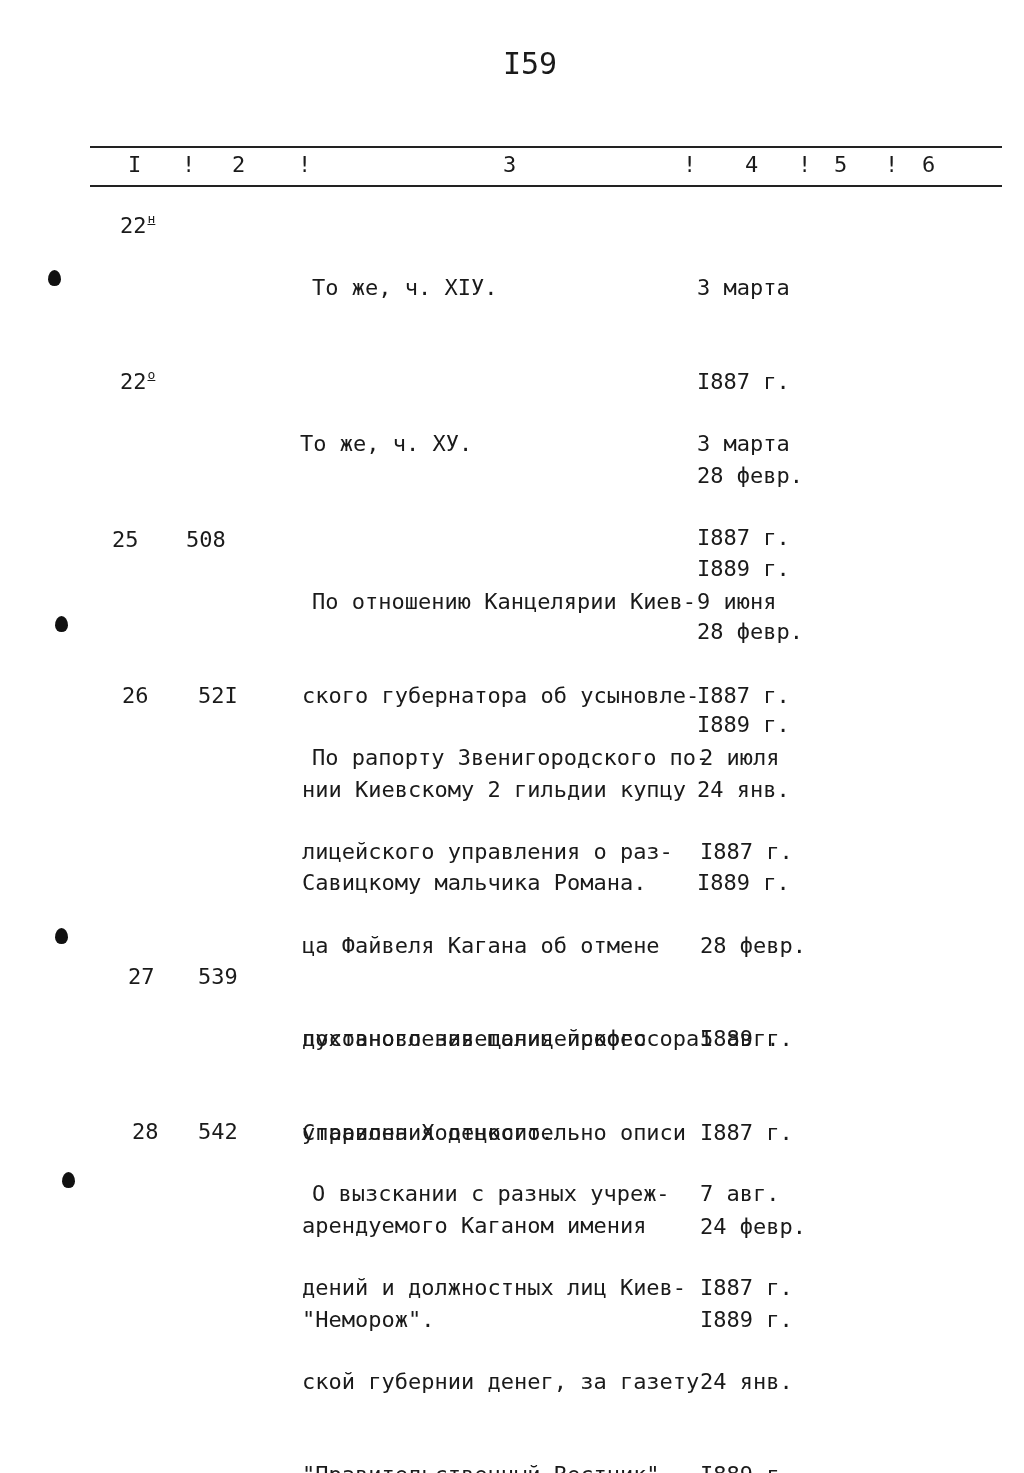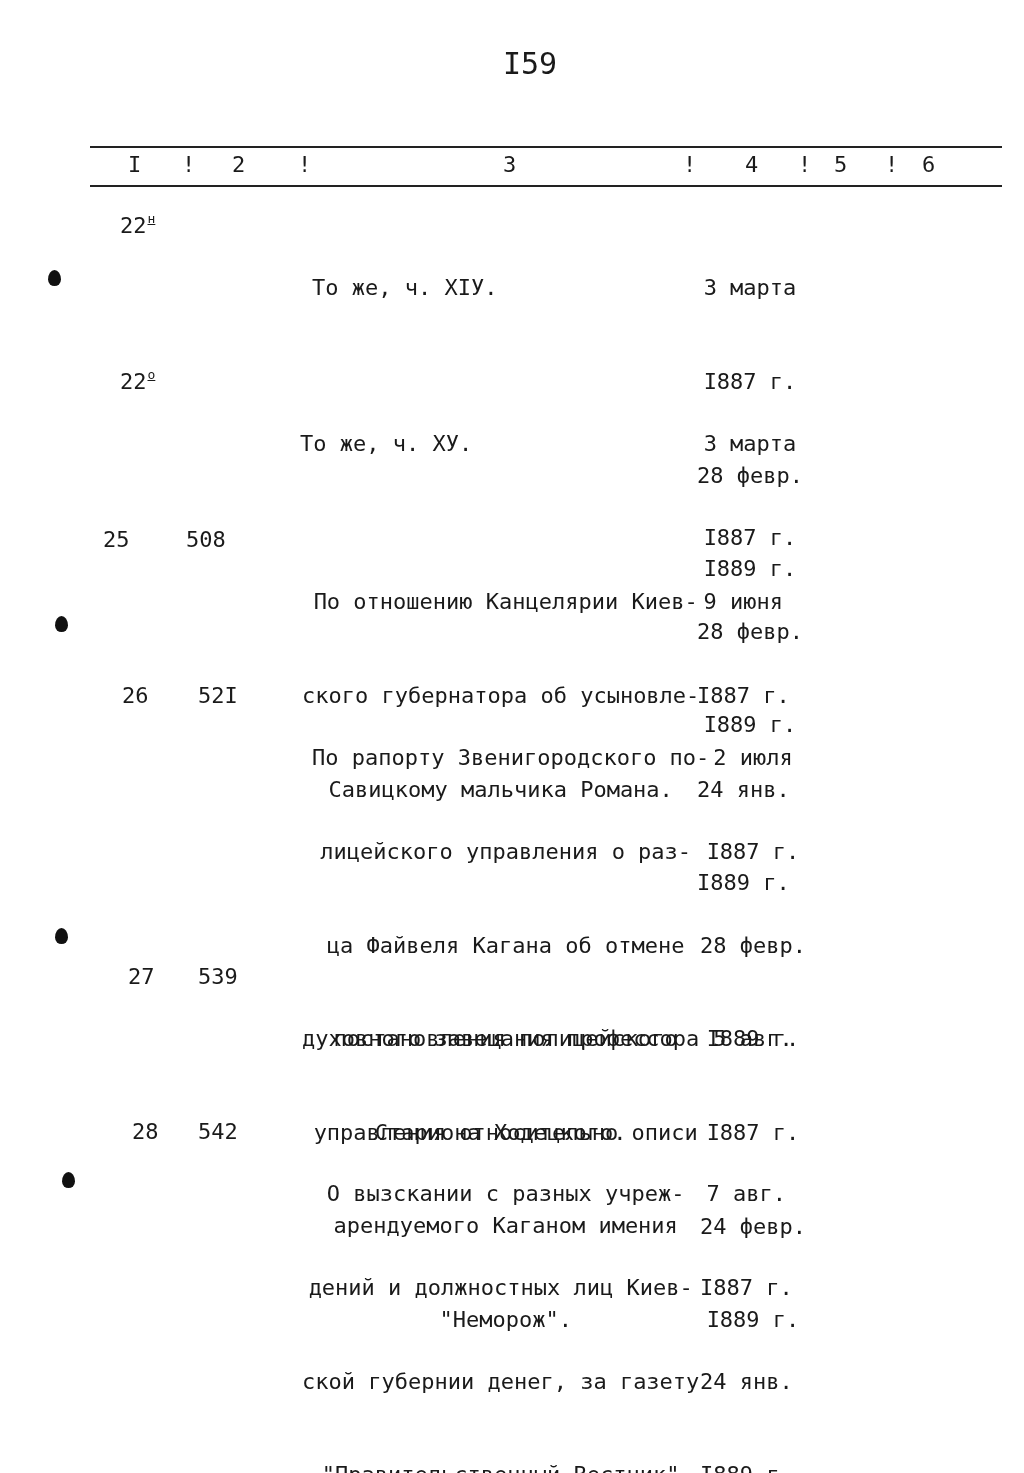--- a/index.html
+++ b/index.html
@@ -65,21 +65,21 @@
       left: 302px;
       top: 0;
       white-space: pre;
     }
     .entry .col4 {
       position: absolute;
       left: 697px;
       top: 0;
       white-space: pre;
     }
-    .line { display: block; height: 31.2px; text-align: center; }
+    .line { display: block; height: 31.2px; }
     .sup {
       font-size: 13px;
       position: relative;
       top: -10px;
       text-decoration: underline;
       margin-left: 1px;
     }
     .hole {
       position: absolute;
       width: 13px;
@@ -133,25 +133,26 @@
   </div>
   <div class="col4">
     <span class="line">3 марта</span>
     <span class="line">I887 г.</span>
     <span class="line">28 февр.</span>
     <span class="line">I889 г.</span>
   </div>
 </div>
 
 <div class="entry" style="top:524px;">
-  <span class="col1" style="left:103px">25</span>
+  <span class="col1" style="left:112px">25</span>
   <span class="col2" style="left:186px">508</span>
   <div class="col3">
     <span class="line" style="padding-left:10px">По отношению Канцелярии Киев-</span>
     <span class="line">ского губернатора об усыновле-</span>
+    <span class="line">нии Киевскому 2 гильдии купцу</span>
     <span class="line">Савицкому мальчика Романа.</span>
   </div>
   <div class="col4">
     <span class="line">9 июня</span>
     <span class="line">I887 г.</span>
     <span class="line">24 янв.</span>
     <span class="line">I889 г.</span>
   </div>
 </div>
 

